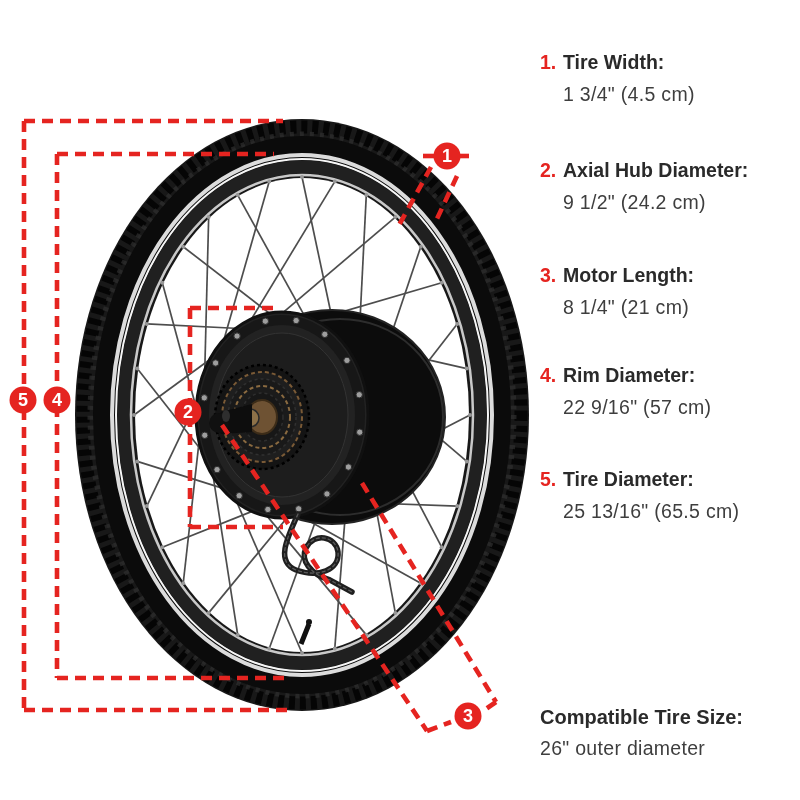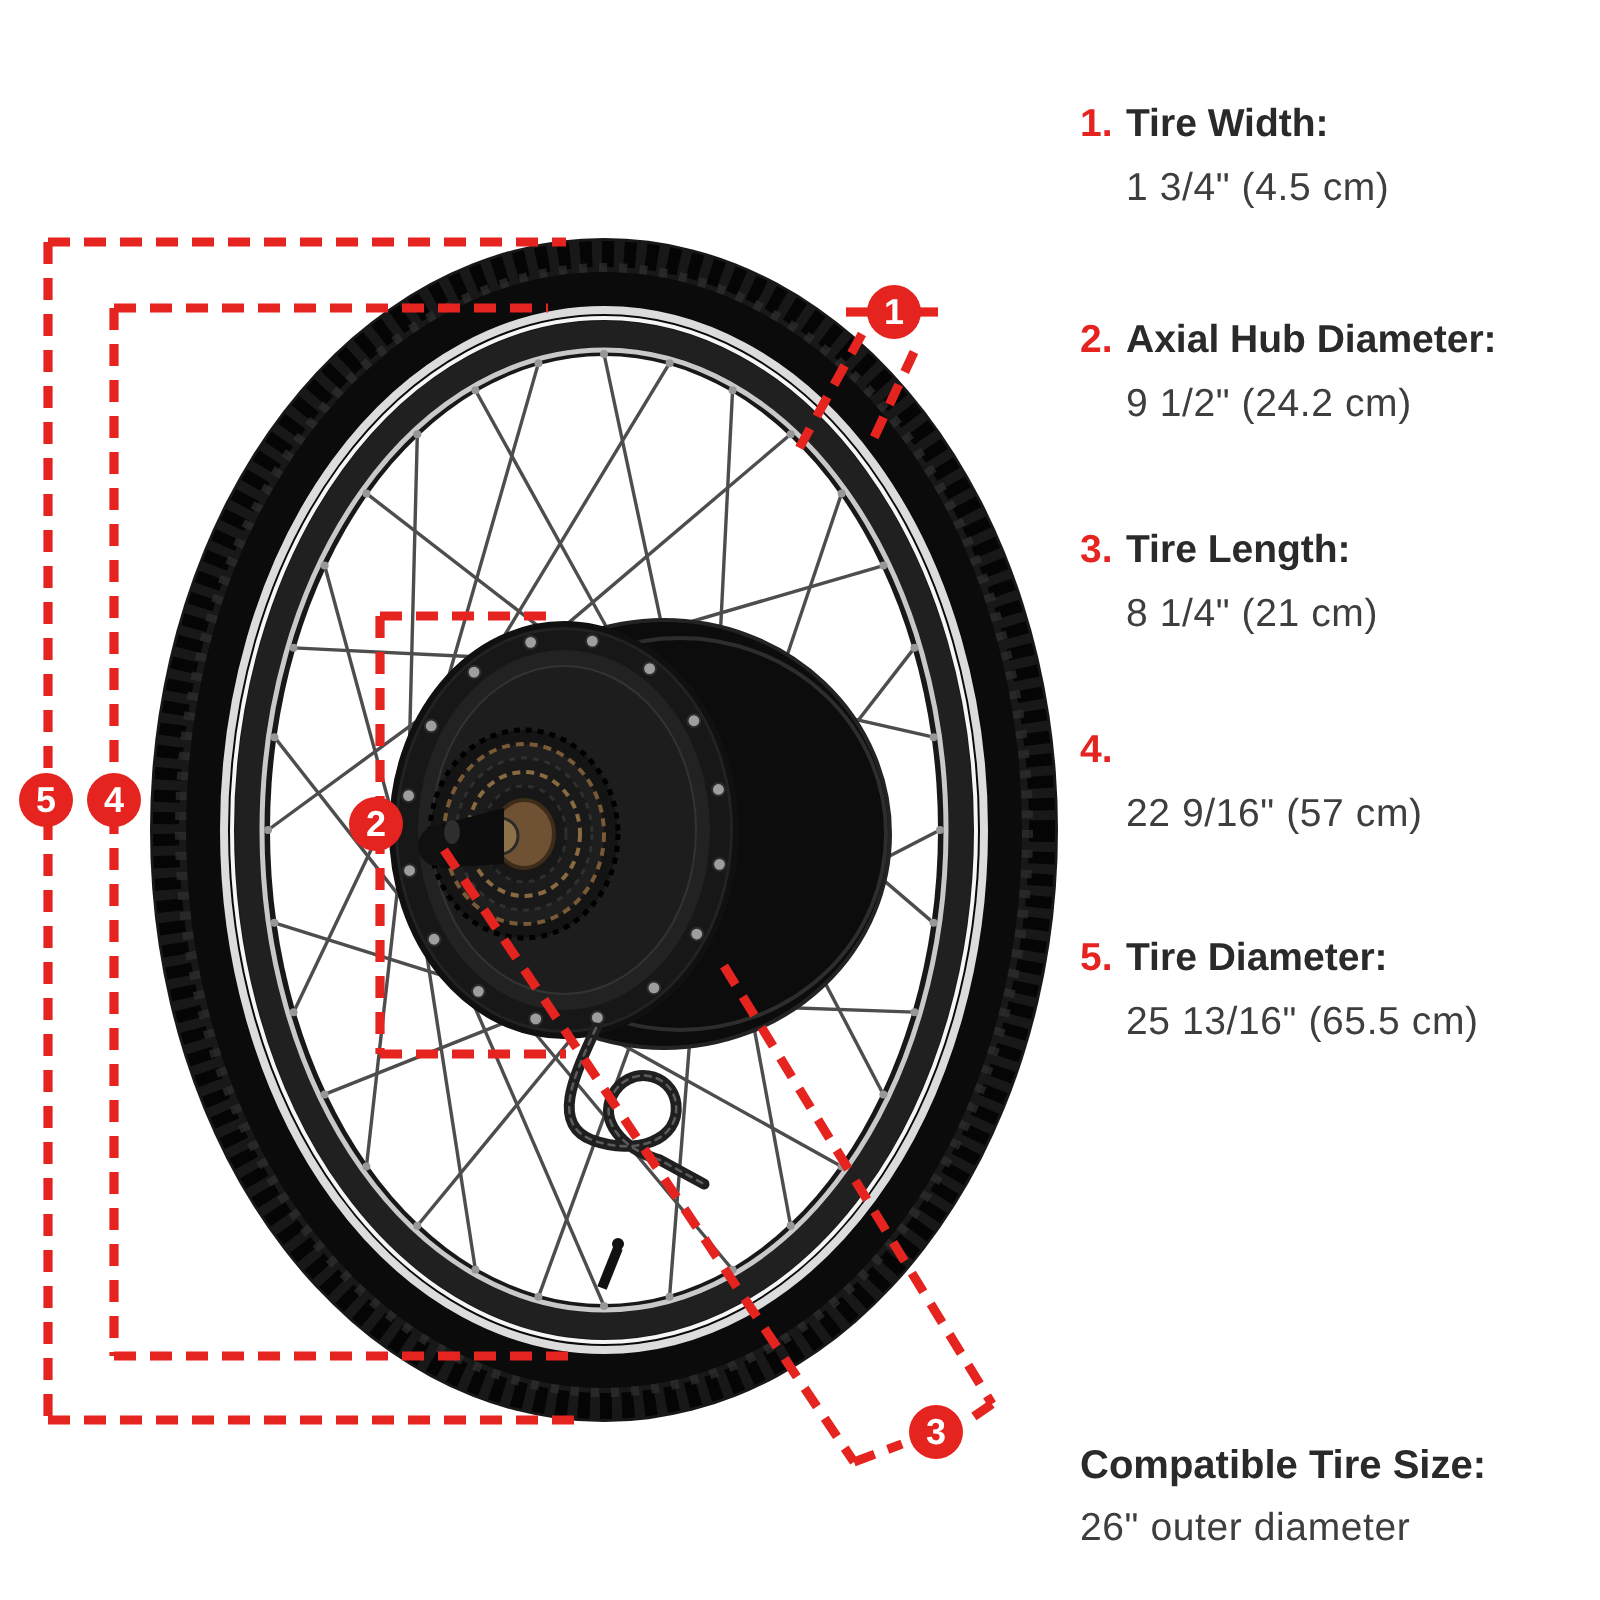--- a/index.html
+++ b/index.html
@@ -7,21 +7,21 @@
     position:relative;width:800px;height:800px;background:#ffffff;overflow:hidden;
     font-family:"Liberation Sans","DejaVu Sans",sans-serif;
   }
   .stage svg{position:absolute;left:0;top:0;}
   .spec{
     position:absolute;left:540px;width:256px;color:#2a2a2a;
   }
   .spec .line1{display:flex;align-items:baseline;font-weight:bold;font-size:19.5px;line-height:24px;}
   .spec .num{color:#e52420;display:inline-block;min-width:23px;font-weight:bold;}
   .spec .val{font-size:19.5px;line-height:24px;color:#3e3e3e;padding-left:23px;margin-top:8px;letter-spacing:.3px;}
-  .footer{position:absolute;left:540px;top:720px;width:256px;}
+  .footer{position:absolute;left:540px;top:704px;width:256px;}
   .footer .flabel{font-weight:bold;font-size:20px;color:#2a2a2a;line-height:26px;}
   .footer .fval{font-size:19.5px;color:#3e3e3e;line-height:24px;margin-top:6px;letter-spacing:.3px;}
 </style>
 </head>
 <body>
 
 <div class="stage">
 
   <svg width="800" height="800" viewBox="0 0 800 800">
 
@@ -223,27 +223,28 @@
   <div class="spec" style="top:158px">
     <div class="line1">
         <span class="num">2.</span>
         <span>Axial Hub Diameter:</span>
       </div>
     <div class="val">9 1/2" (24.2 cm)</div>
   </div>
   <div class="spec" style="top:263px">
     <div class="line1">
         <span class="num">3.</span>
-        <span>Tire Length:</span>
+        <span>Motor Length:</span>
       </div>
     <div class="val">8 1/4"  (21 cm)</div>
   </div>
   <div class="spec" style="top:363px">
     <div class="line1">
         <span class="num">4.</span>
+        <span>Rim Diameter:</span>
       </div>
     <div class="val">22 9/16" (57 cm)</div>
   </div>
   <div class="spec" style="top:467px">
     <div class="line1">
         <span class="num">5.</span>
         <span>Tire Diameter:</span>
       </div>
     <div class="val">25 13/16" (65.5 cm)</div>
   </div>

